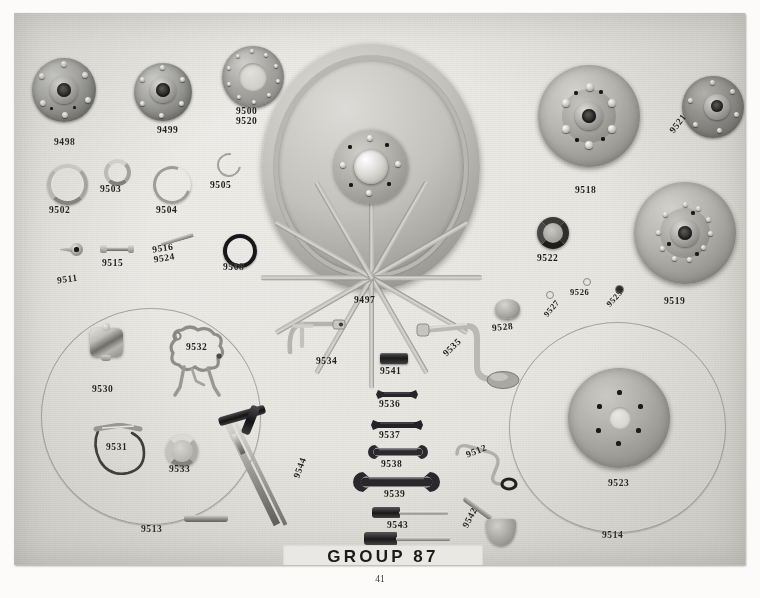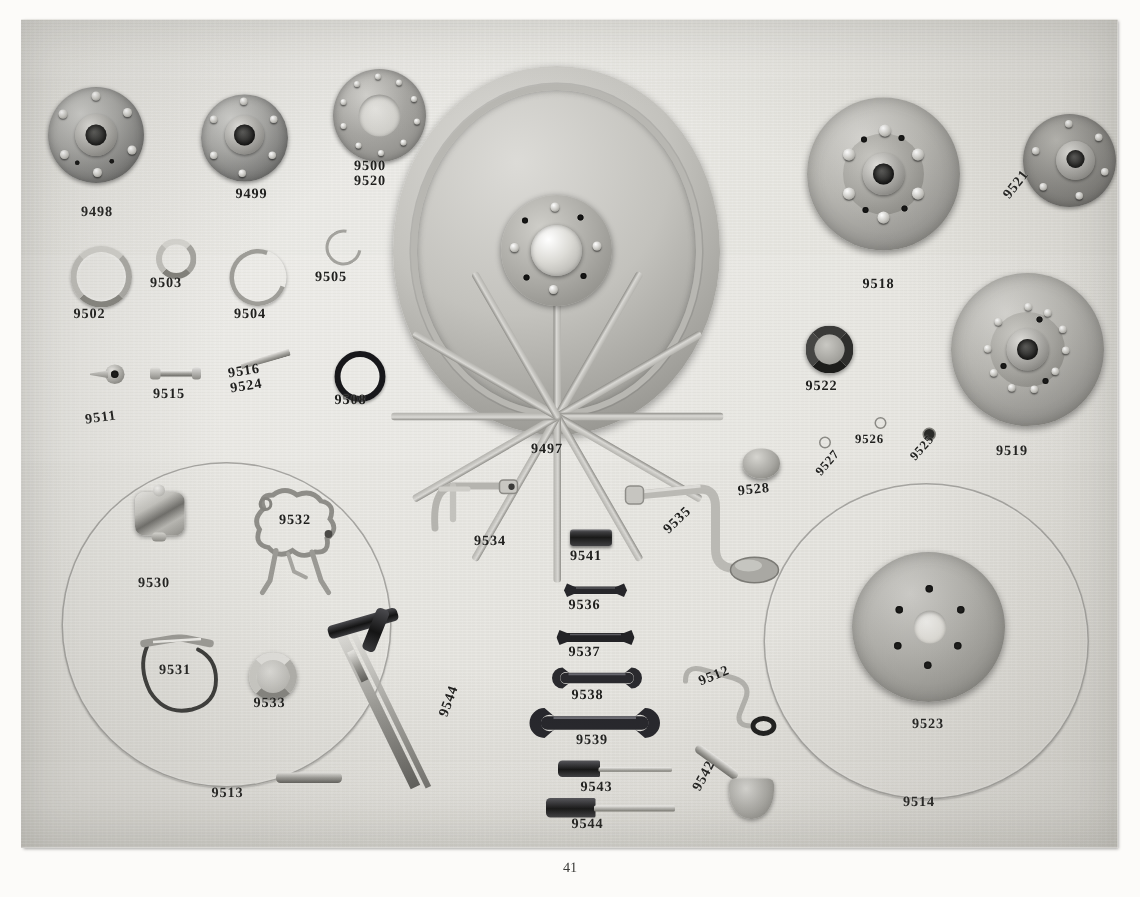--- a/index.html
+++ b/index.html
@@ -547,16 +547,19 @@
         <div class="hole" style="left:68px;top:60px;width:5px;height:5px;"></div>
         <div class="hole" style="left:48px;top:73px;width:5px;height:5px;"></div>
         <div class="hole" style="left:28px;top:60px;width:5px;height:5px;"></div>
         <div class="hole" style="left:29px;top:36px;width:5px;height:5px;"></div>
       </div>
     </div>
     <div class="lbl" style="left:594px;top:466px;">9523</div>
 
     <div id="vign"></div>
 
+    <div id="groupband" style="left:269px;top:532px;">
+      <span id="grouptext">GROUP  87</span>
+    </div>
   </div>
 
   <div id="pagenum">41</div>
 </div>
 
 </body></html>

